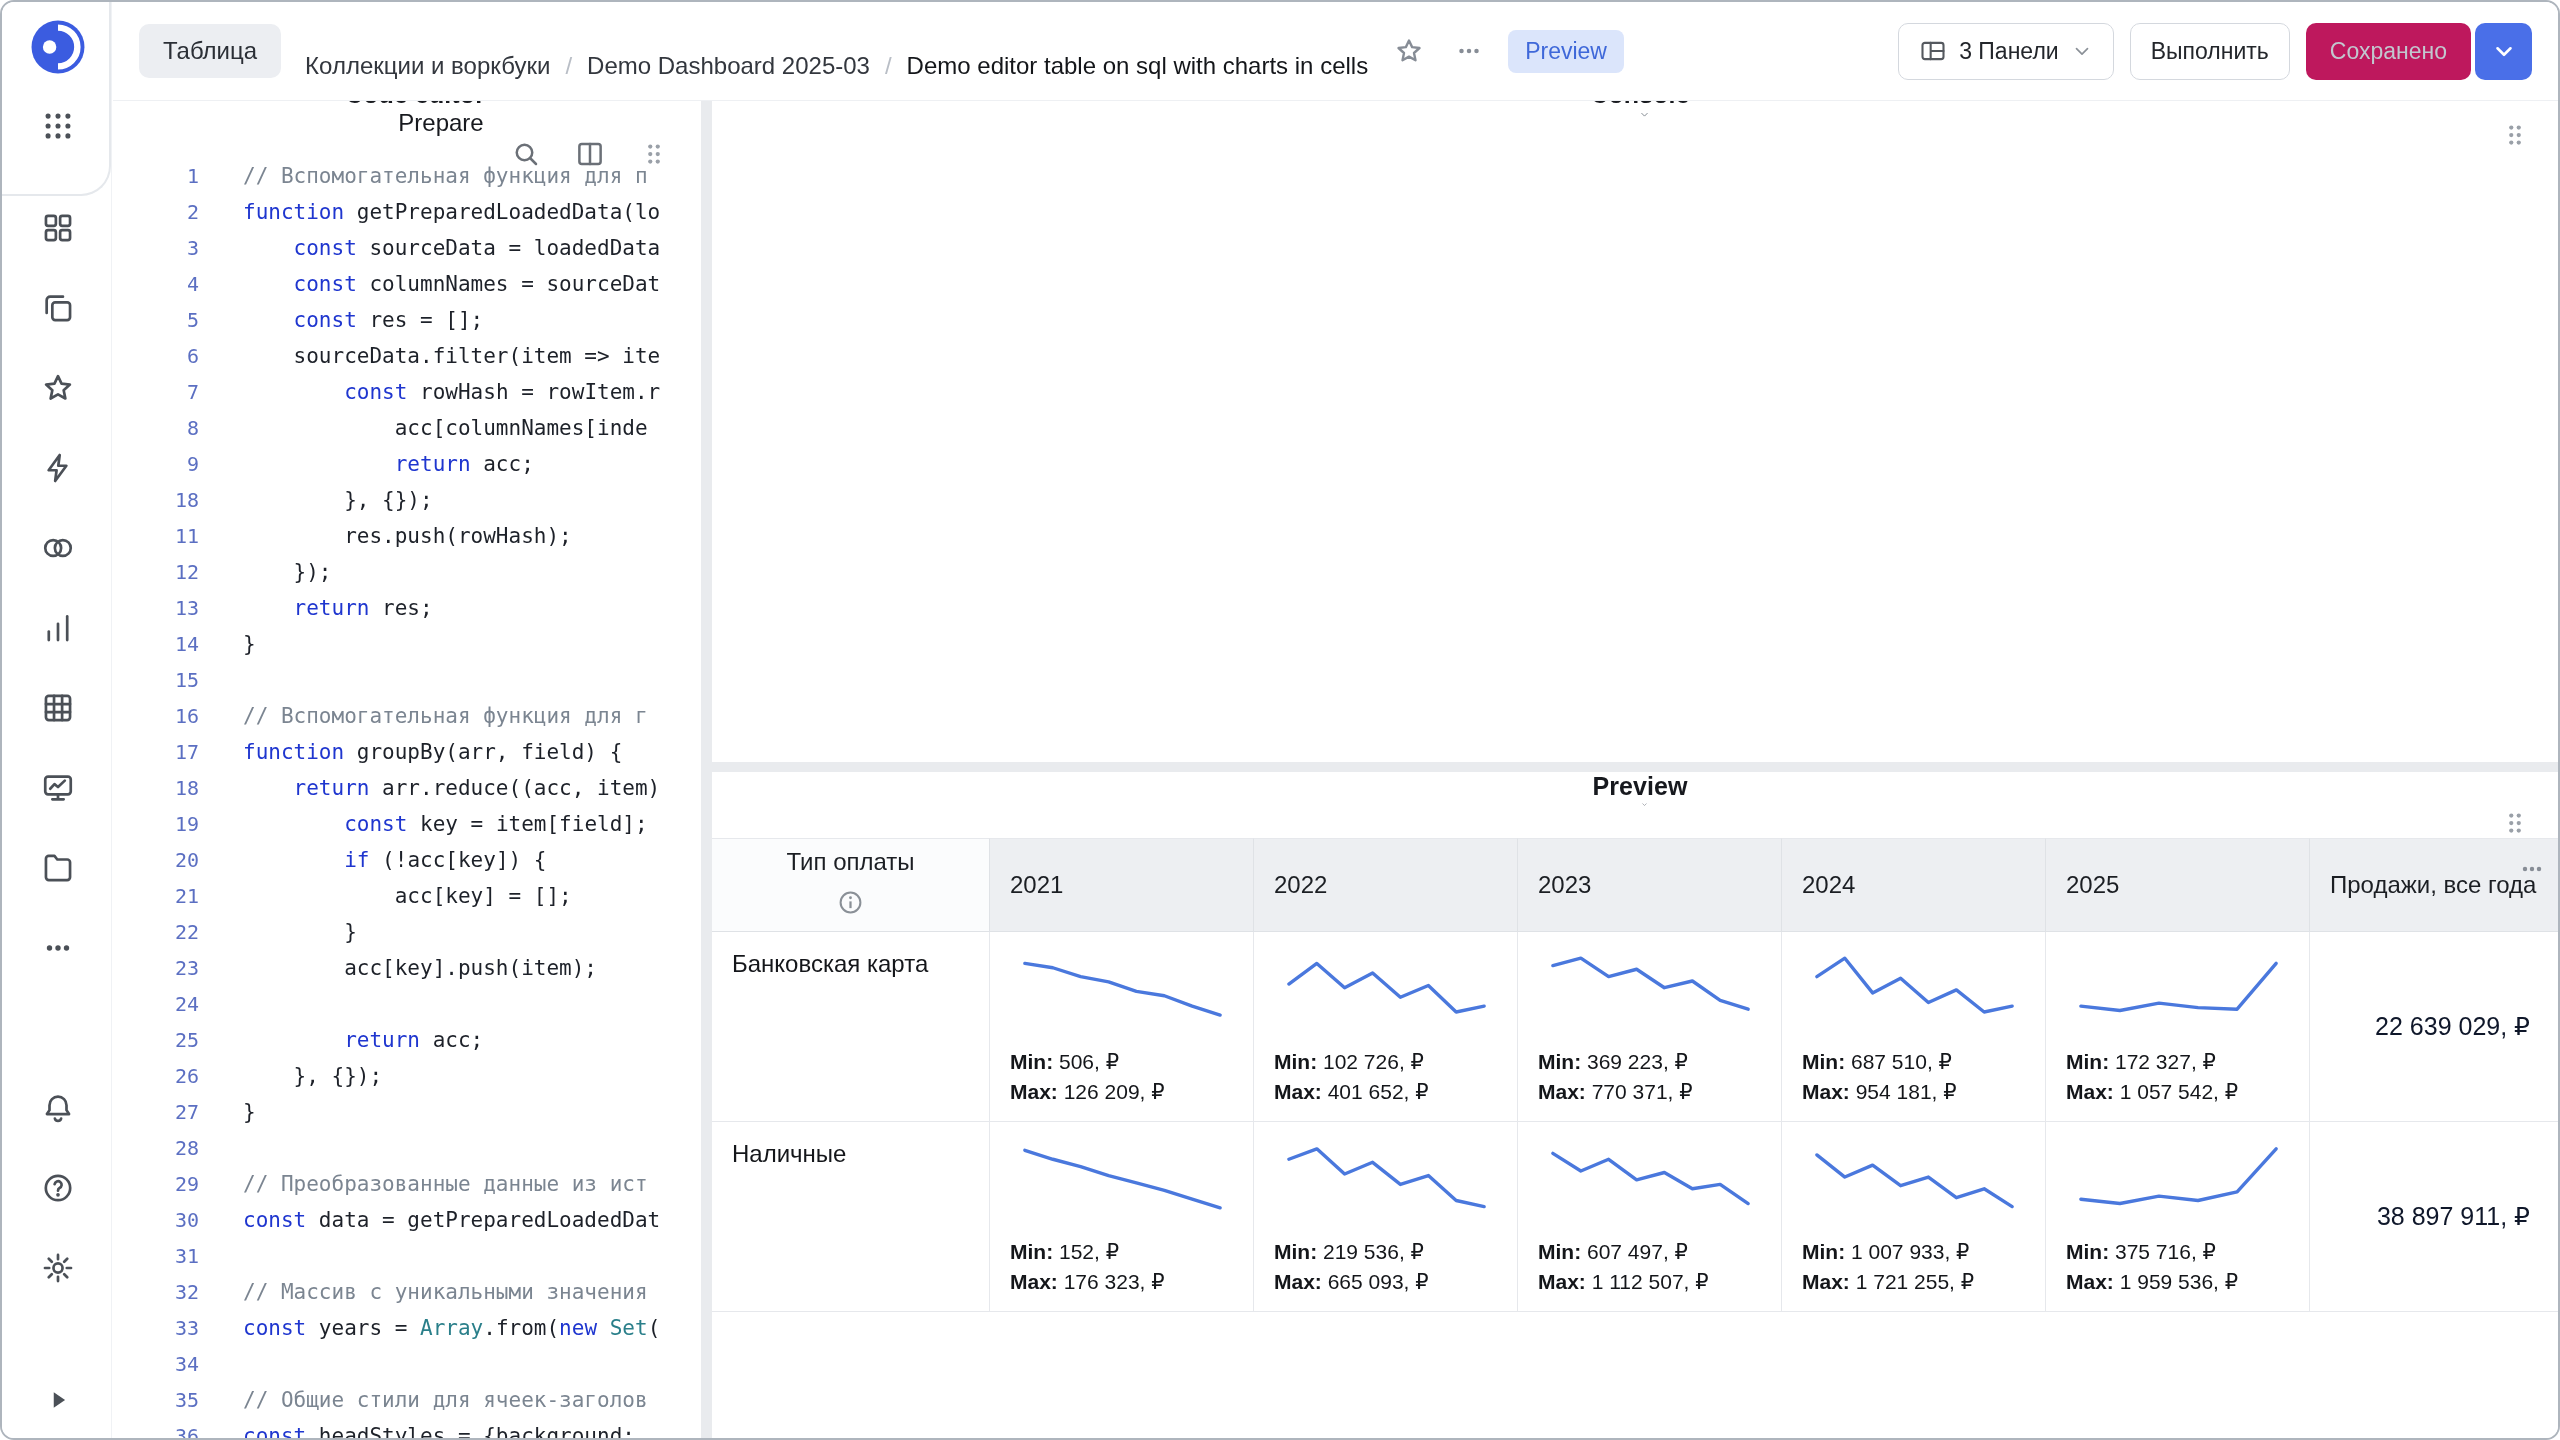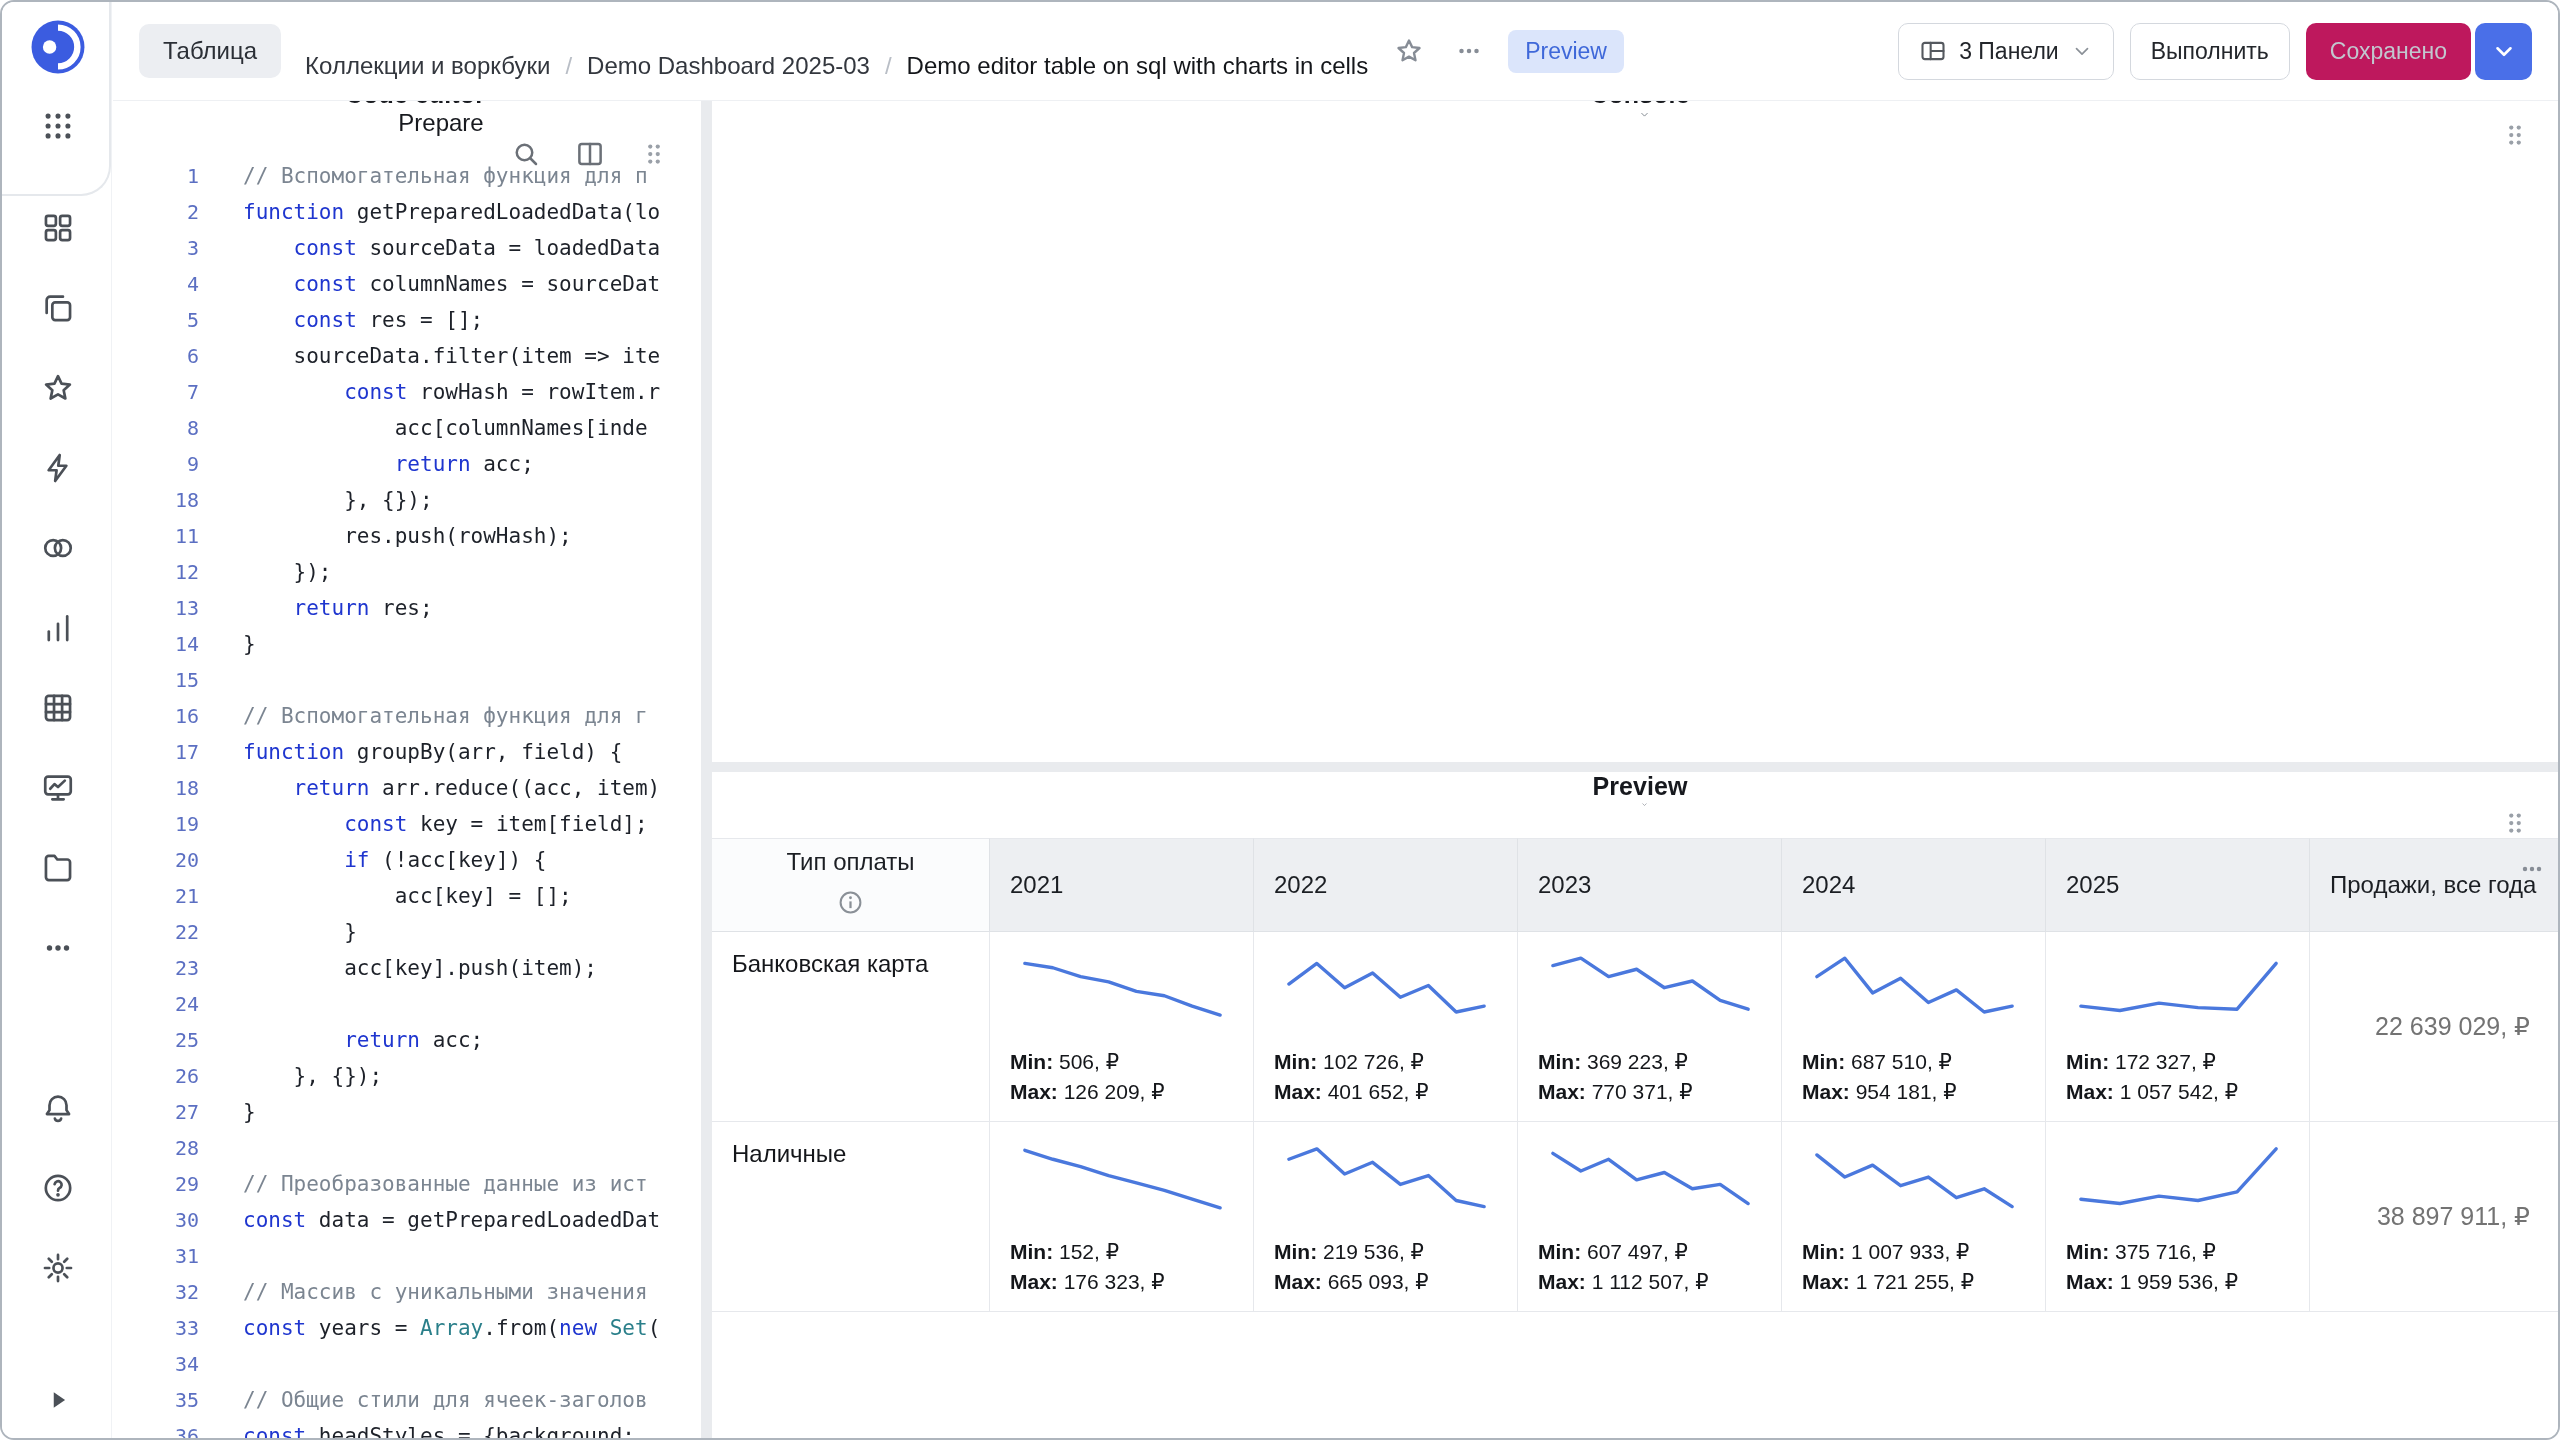--- a/index.html
+++ b/index.html
@@ -102,21 +102,21 @@
   .col-menu .d { fill:#878d96; }
   .td { background:#fff; min-height:188px; border-right:1px solid #e6e8ec; border-bottom:1px solid #e6e8ec; }
   .td-label { padding:18px 20px; font-size:24px; color:#14161a; }
   .td-chart { display:flex; flex-direction:column; padding:8px 18px 14px 20px; }
   .spark { flex:1 1 auto; min-height:0; width:calc(100% - 8px); margin:8px 4px 12px; }
   .spark polyline { fill:none; stroke:#4a78dd; stroke-width:3.4px; stroke-linecap:round; stroke-linejoin:round;
                     vector-effect:non-scaling-stroke; }
   .mm { font-size:21px; line-height:30px; color:#14161a; white-space:nowrap; }
   .mm b { font-weight:700; }
   .td-total { display:flex; align-items:center; justify-content:flex-end; padding-right:28px;
-              font-size:25px; color:#737373; border-right:none; }
+              font-size:25px; color:#0f172a; border-right:none; }
 </style>
 </head>
 <body>
 
 <div class="app">
 
   <aside class="sidebar">
     <div class="rail-border"></div>
     <div class="logo-tab"></div>
 

